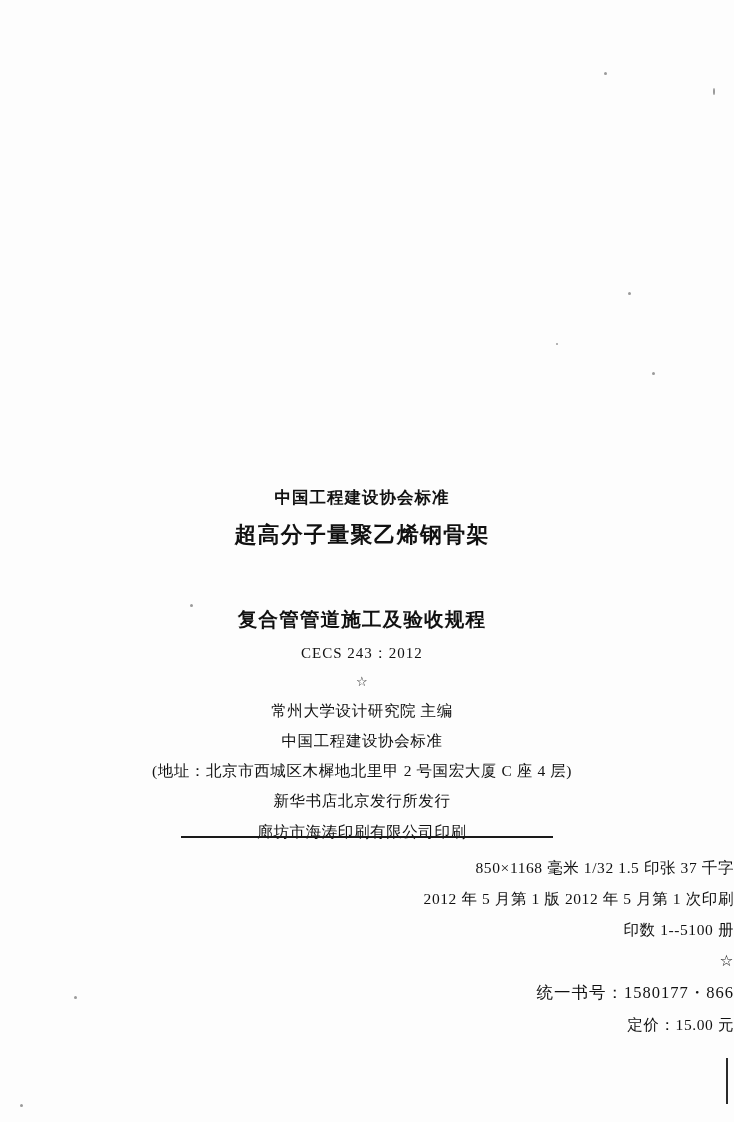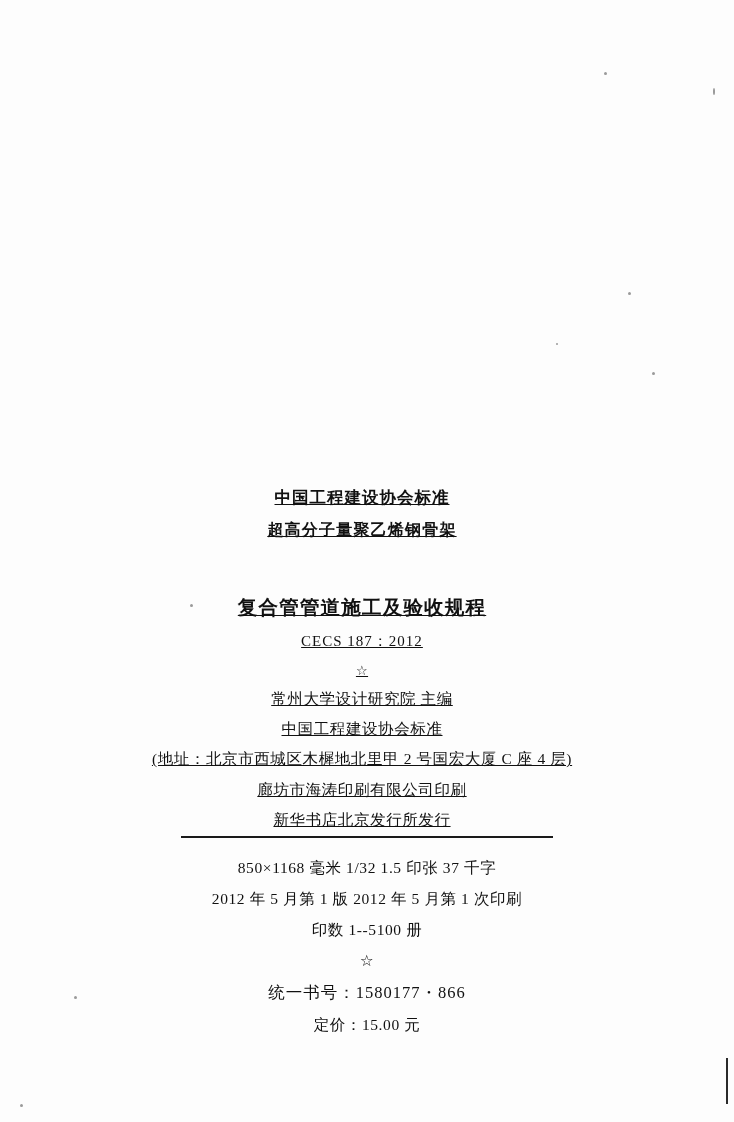--- a/index.html
+++ b/index.html
@@ -25,30 +25,29 @@
     position: absolute;
     background: #9a9a9a;
     border-radius: 50%;
   }
   .colophon {
     position: absolute;
     left: 0;
     right: 10px;
     top: 482px;
     text-align: center;
-    text-decoration: underline;
   }
   .line {
     display: block;
     line-height: 1.95;
     letter-spacing: 0.5px;
     white-space: nowrap;
   }
   .title-main {
-    font-size: 16px;
+    font-size: 22px;
     font-weight: 700;
     letter-spacing: 1.2px;
   }
   .title-sub {
     font-size: 19.5px;
     font-weight: 700;
     letter-spacing: 1.2px;
     margin-top: 44px;
   }
   .std-org {
@@ -75,21 +74,21 @@
     width: 372px;
     top: 836px;
     height: 2px;
     background: #1a1a1a;
   }
   .imprint {
     position: absolute;
     left: 0;
     right: 0;
     top: 852px;
-    text-align: center;
+    text-align: right;
   }
   .imprint .line {
     font-size: 15.5px;
     line-height: 2.0;
     letter-spacing: 0.6px;
   }
   .imprint .big {
     font-size: 16.5px;
     letter-spacing: 1px;
   }
@@ -115,27 +114,27 @@
   <div class="speck" style="left:556px; top:343px; width:2px; height:2px;"></div>
   <div class="speck" style="left:190px; top:604px; width:3px; height:3px;"></div>
   <div class="speck" style="left:74px; top:996px; width:3px; height:3px;"></div>
   <div class="speck" style="left:20px; top:1104px; width:3px; height:3px;"></div>
   <div class="edge-mark" style="left:726px; top:1058px; width:2px; height:46px;"></div>
 
   <div class="colophon">
     <span class="line std-org">中国工程建设协会标准</span>
     <span class="line title-main">超高分子量聚乙烯钢骨架</span>
     <span class="line title-sub">复合管管道施工及验收规程</span>
-    <span class="line code-no">CECS 187：2012</span>
+    <span class="line code-no">CECS 243：2012</span>
     <span class="line star">☆</span>
     <span class="line pub">常州大学设计研究院  主编</span>
     <span class="line pub">中国工程建设协会标准</span>
     <span class="line pub">(地址：北京市西城区木樨地北里甲 2 号国宏大厦 C 座 4 层)</span>
+    <span class="line pub">新华书店北京发行所发行</span>
     <span class="line pub">廊坊市海涛印刷有限公司印刷</span>
-    <span class="line pub">新华书店北京发行所发行</span>
   </div>
 
   <div class="rule"></div>
 
   <div class="imprint">
     <span class="line">850×1168 毫米  1/32  1.5 印张  37 千字</span>
     <span class="line">2012 年 5 月第 1 版  2012 年 5 月第 1 次印刷</span>
     <span class="line">印数 1--5100 册</span>
     <span class="line star">☆</span>
     <span class="line big">统一书号：1580177・866</span>

